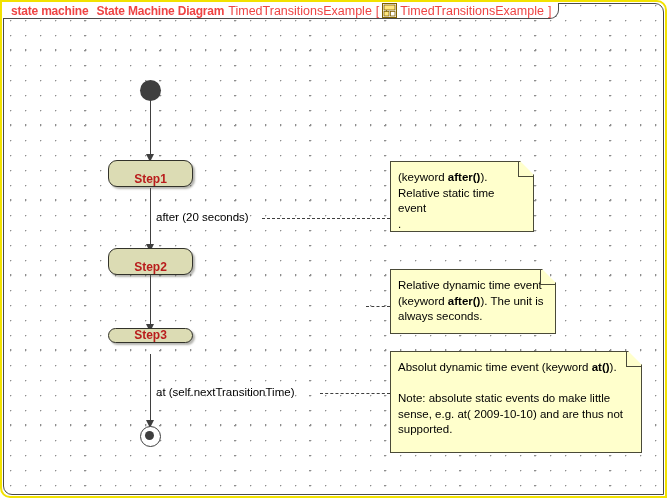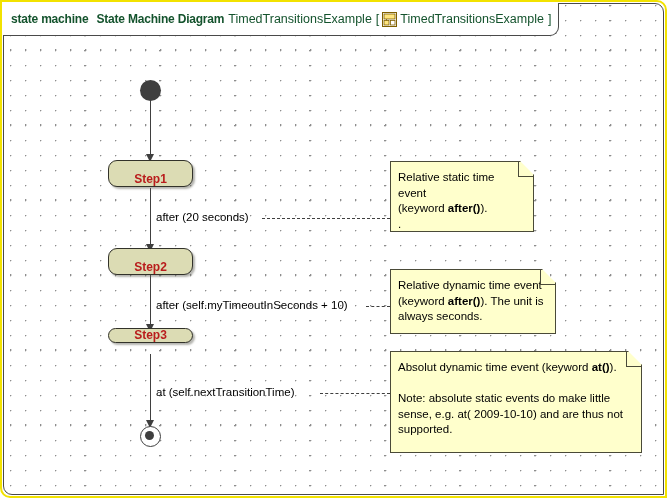--- a/index.html
+++ b/index.html
@@ -73,33 +73,33 @@
     background-image: radial-gradient(circle at 0.5px 0.5px, #8d8d8d 0.8px, transparent 1.1px);
     background-size: 1px 15px;
     background-position: 0 16px;
   }
 
   
   #diagram-title-tab {
     position: absolute;
     left: 1px;
     top: 1px;
-    height: 33px;
+    height: 16px;
     padding: 0 7px 0 8px;
     display: flex;
     align-items: center;
     background: #ffffff;
     border: 1px solid #4a4a4a;
     border-top: none;
     border-left: none;
     border-radius: 0 0 9px 0;
     box-sizing: border-box;
     white-space: nowrap;
     font-size: 12px;
-    color: #14532d;
+    color: #ef4444;
     z-index: 20;
   }
   #diagram-title-tab .kw {
     font-weight: bold;
     font-size: 12px;
     letter-spacing: -0.2px;
   }
   #diagram-title-tab .plain {
     font-weight: normal;
     font-size: 12.5px;
@@ -258,21 +258,20 @@
     <div class="transition-line" style="left:146px; top:96px; height:58px;"></div>
     <div class="arrow-head" style="left:141.5px; top:150px;"></div>
 
     <div class="transition-line" style="left:146px; top:184px; height:60px;"></div>
     <div class="arrow-head" style="left:141.5px; top:240px;"></div>
     <div class="transition-label" style="left:152px; top:207px;">after (20 seconds)</div>
     <div class="note-anchor" style="left:258px; top:214px; width:128px;"></div>
 
     <div class="transition-line" style="left:146px; top:270px; height:54px;"></div>
     <div class="arrow-head" style="left:141.5px; top:320px;"></div>
-    <div class="transition-label" style="left:152px; top:295px;">after (self.myTimeoutInSeconds + 10)</div>
     <div class="note-anchor" style="left:362px; top:302px; width:24px;"></div>
 
     <div class="transition-line" style="left:146px; top:350px; height:72px;"></div>
     <div class="arrow-head" style="left:141.5px; top:416px;"></div>
     <div class="transition-label" style="left:152px; top:382px;">at (self.nextTransitionTime)</div>
     <div class="note-anchor" style="left:316px; top:389px; width:70px;"></div>
 
     <div class="pseudostate-initial" style="left:136px; top:76px;"></div>
 
     <div class="state-node" style="left:104px; top:156px; width:85px; height:27px;">
@@ -284,22 +283,22 @@
     </div>
 
     <div class="state-node" style="left:104px; top:324px; width:85px; height:15px;">
       <span>Step3</span>
     </div>
 
     <div class="pseudostate-final" style="left:136px; top:422px;"></div>
 
     <div class="note" style="left:386px; top:157px; width:144px; height:71px;">
       <span class="fold"></span>
+      <p><span>(keyword </span><b>after()</b><span>).</span></p>
       <p><span>Relative static time event</span></p>
-      <p><span>(keyword </span><b>after()</b><span>).</span></p>
       <p><span>.</span></p>
     </div>
 
     <div class="note" style="left:386px; top:265px; width:166px; height:65px;">
       <span class="fold"></span>
       <p><span>Relative dynamic time event</span></p>
       <p><span>(keyword </span><b>after()</b><span>). The unit is</span></p>
       <p><span>always seconds.</span></p>
     </div>
 

